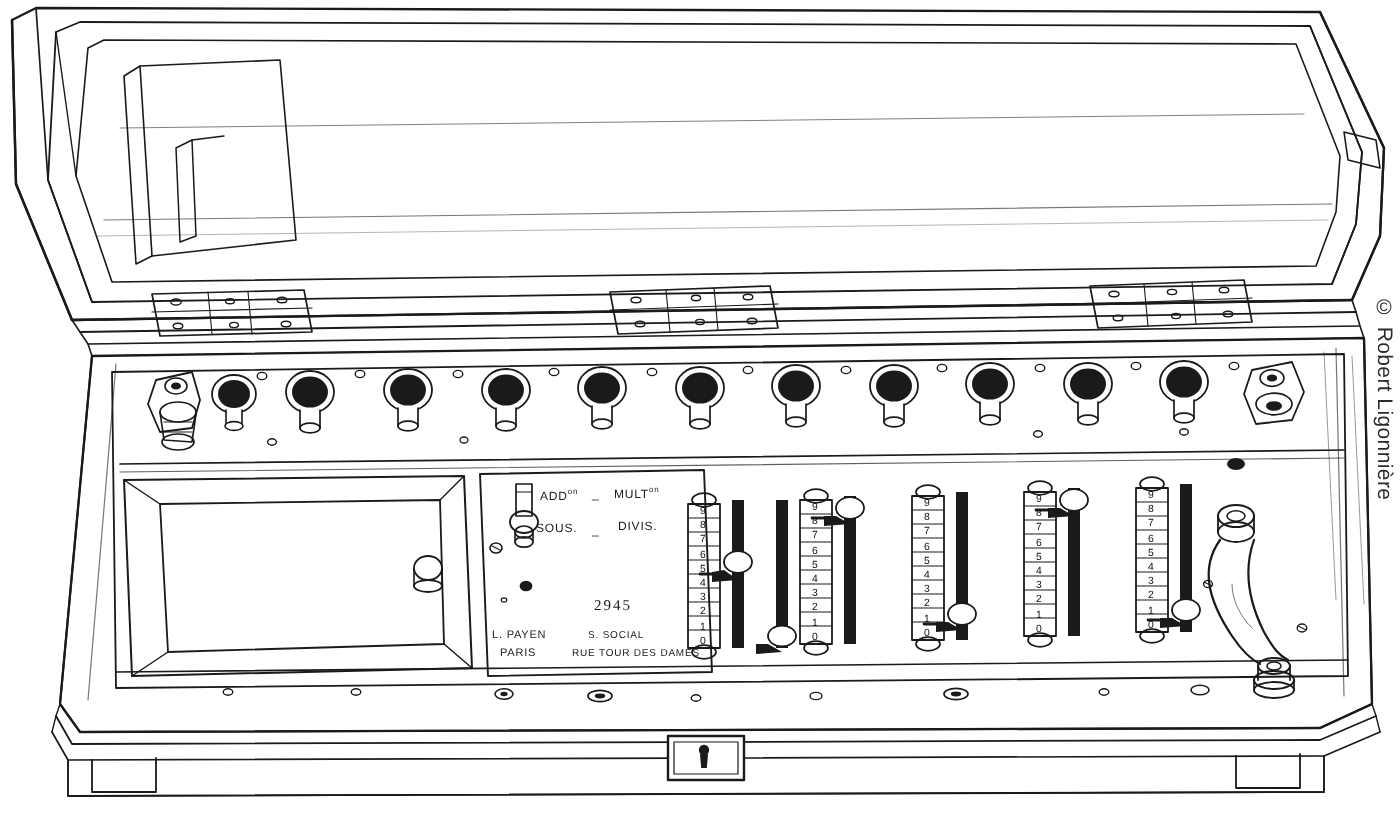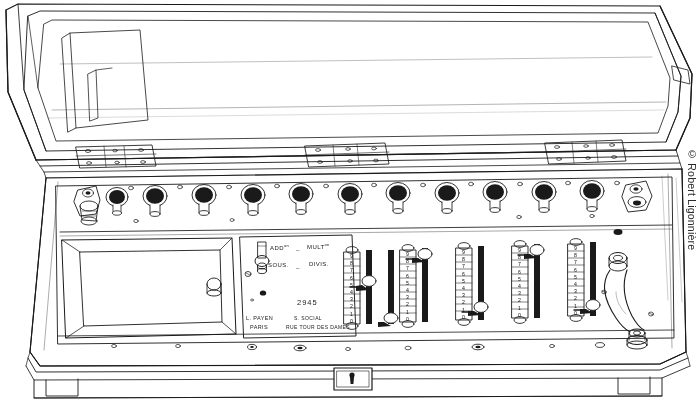--- a/index.html
+++ b/index.html
@@ -469,21 +469,21 @@
   </div>
   <div class="eng dash" style="left:296px; top:245px;">_</div>
   <div class="eng eng-lbl" style="left:307px; top:242px;">
     <span>MULT</span><span class="eng-sup">on</span>
   </div>
 
   <div class="eng eng-lbl" style="left:268px; top:262px;">SOUS.</div>
   <div class="eng dash" style="left:296px; top:263px;">_</div>
   <div class="eng eng-lbl" style="left:309px; top:261px;">DIVIS.</div>
 
-  <div class="eng eng-serial" style="left:297px; top:298px;">2945</div>
+  <div class="eng eng-serial" style="left:297px; top:298px;font-family:Liberation Serif, serif;">2945</div>
 
   <div class="eng eng-maker" style="left:246px; top:315px;">L. PAYEN</div>
   <div class="eng eng-maker" style="left:250px; top:324px;">PARIS</div>
 
   <div class="eng eng-addr" style="left:294px; top:315px;">S. SOCIAL</div>
   <div class="eng eng-addr" style="left:286px; top:324px;">RUE TOUR DES DAMES</div>
 
   <div class="digcol" style="left:345px; top:253px;">
       <span>9</span>
       <span>8</span>

